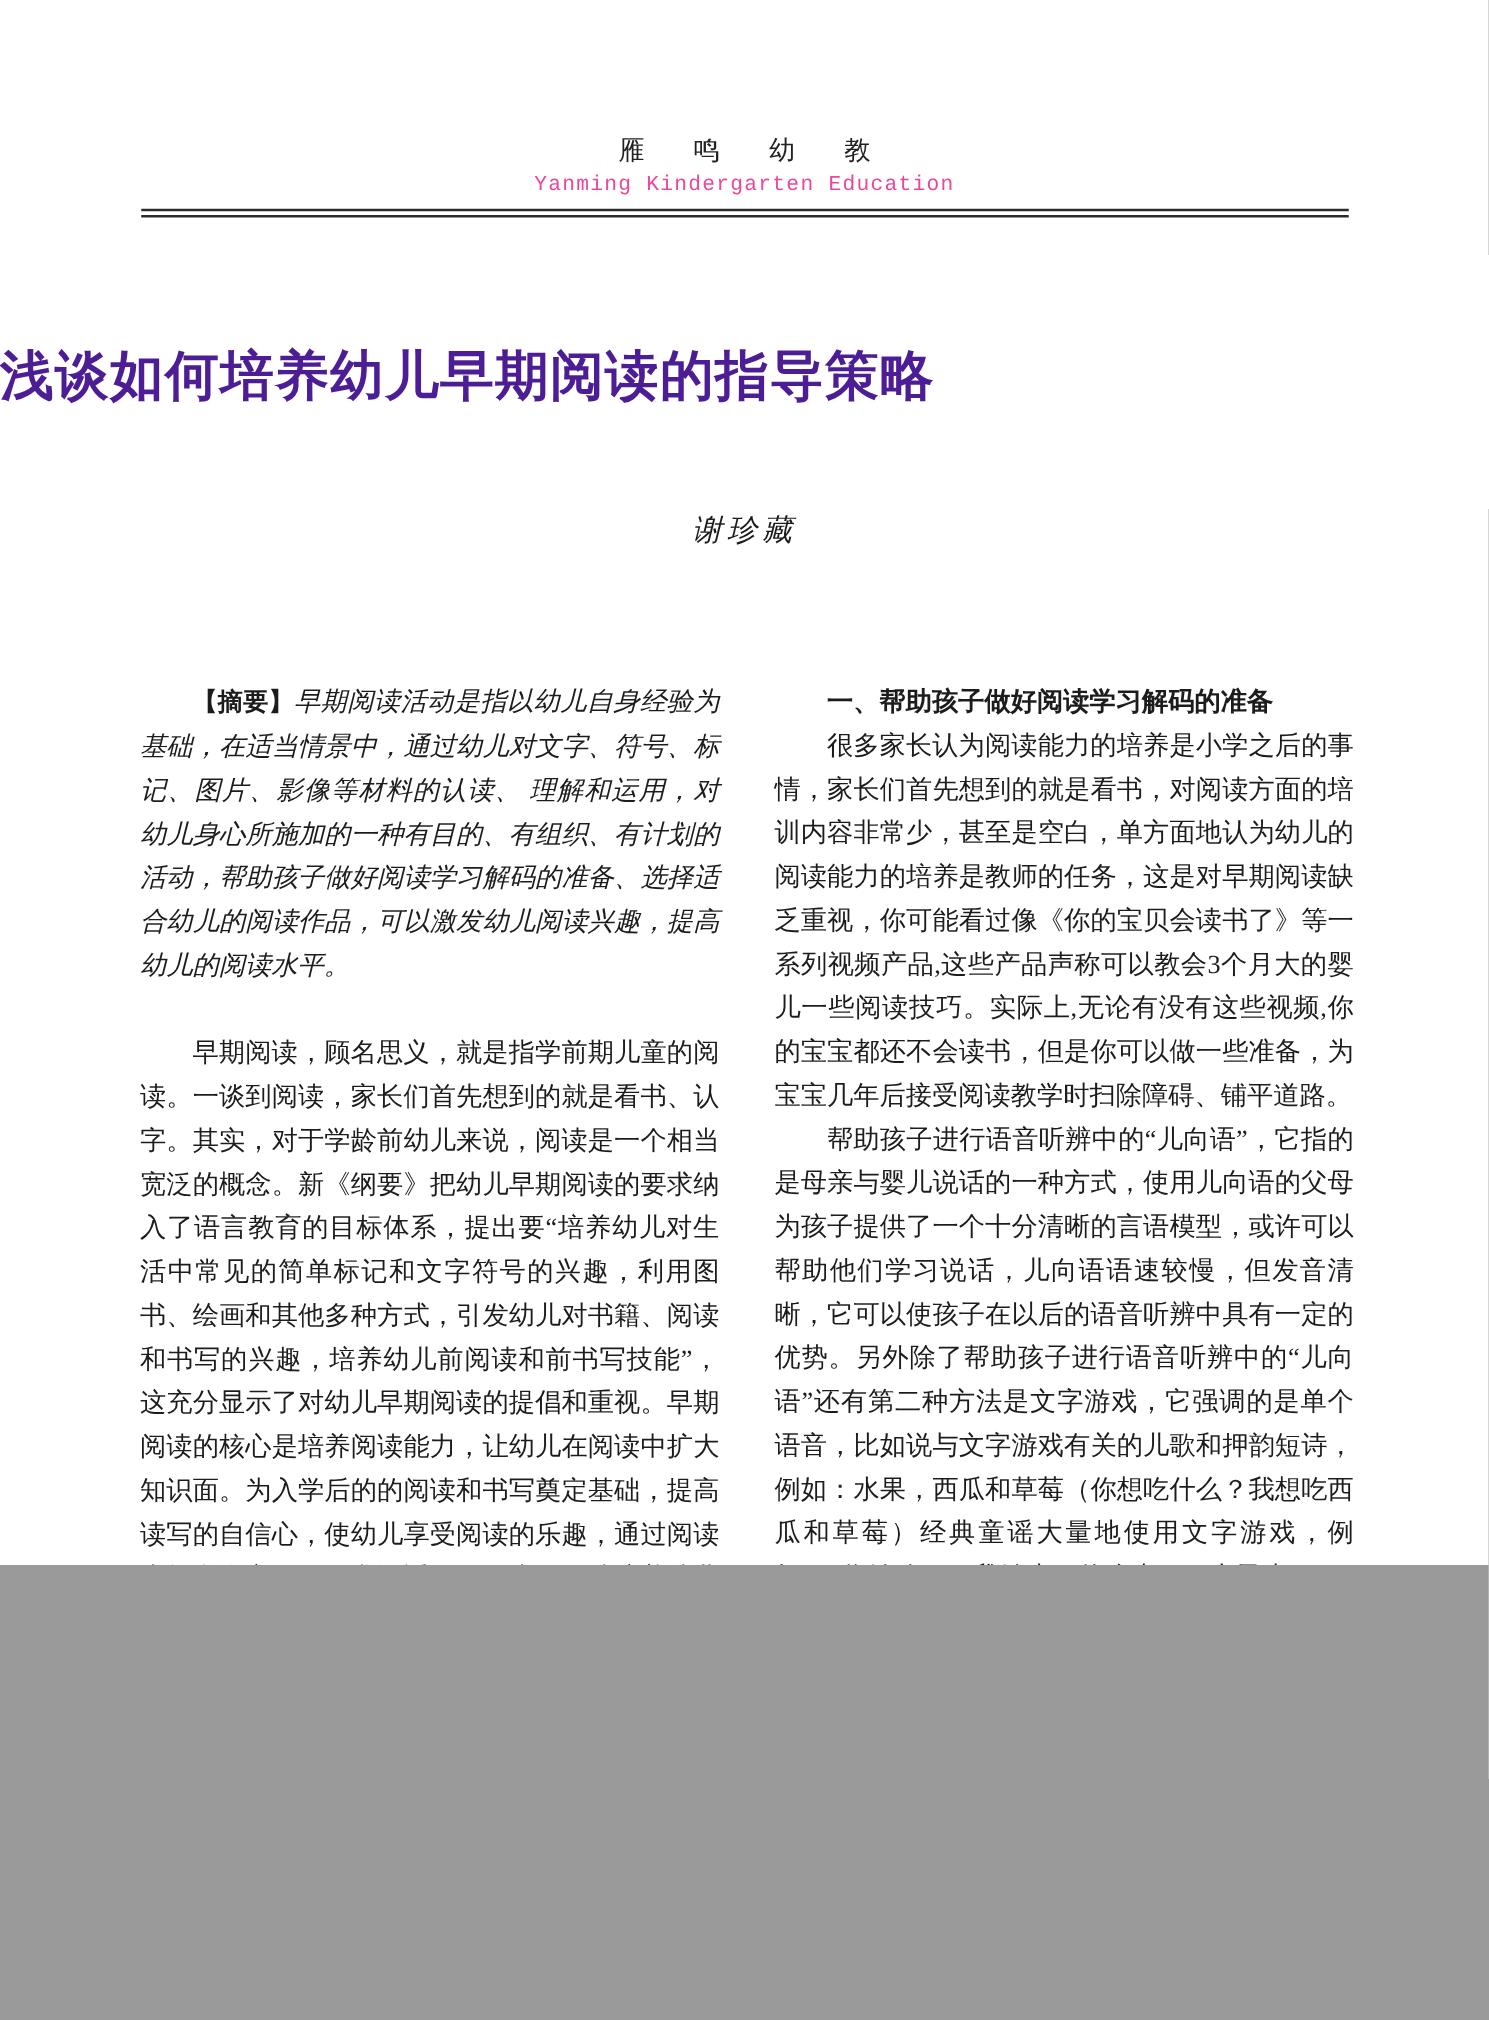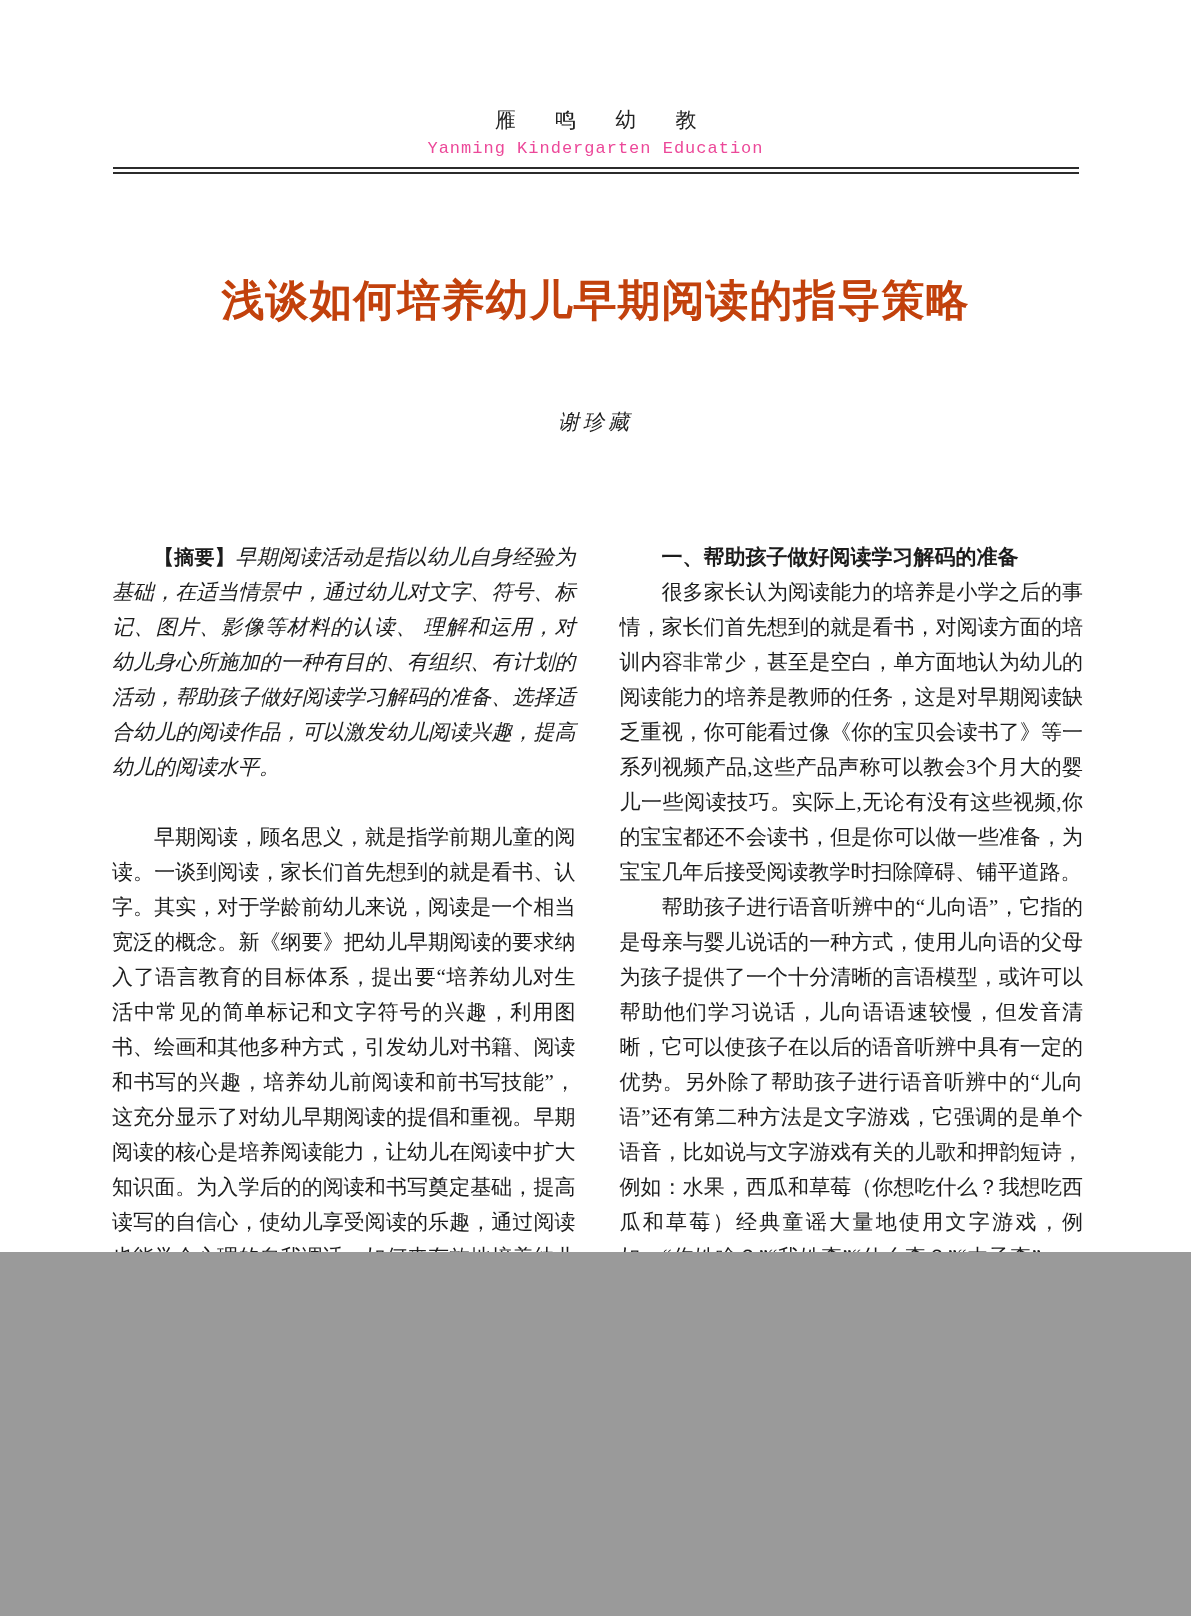--- a/index.html
+++ b/index.html
@@ -31,30 +31,30 @@
   .header-rule {
     width: 966px;
     height: 3px;
     margin: 9px auto 0 auto;
     border-top: 2.5px solid #2b2b2b;
     border-bottom: 2.5px solid #2b2b2b;
   }
   
   .article-title {
     margin-top: 98px;
-    text-align: center;
+    text-align: left;
     font-size: 43px;
     font-weight: 700;
     letter-spacing: 1px;
-    color: #c2410c;
+    color: #4c1d95;
   }
   .author {
     margin-top: 78px;
     text-align: center;
-    font-size: 21px;
+    font-size: 24px;
     font-style: italic;
     letter-spacing: 4px;
   }
   .affiliation {
     margin-top: 15px;
     text-align: center;
     font-size: 23px;
     font-style: italic;
     letter-spacing: 3px;
   }

